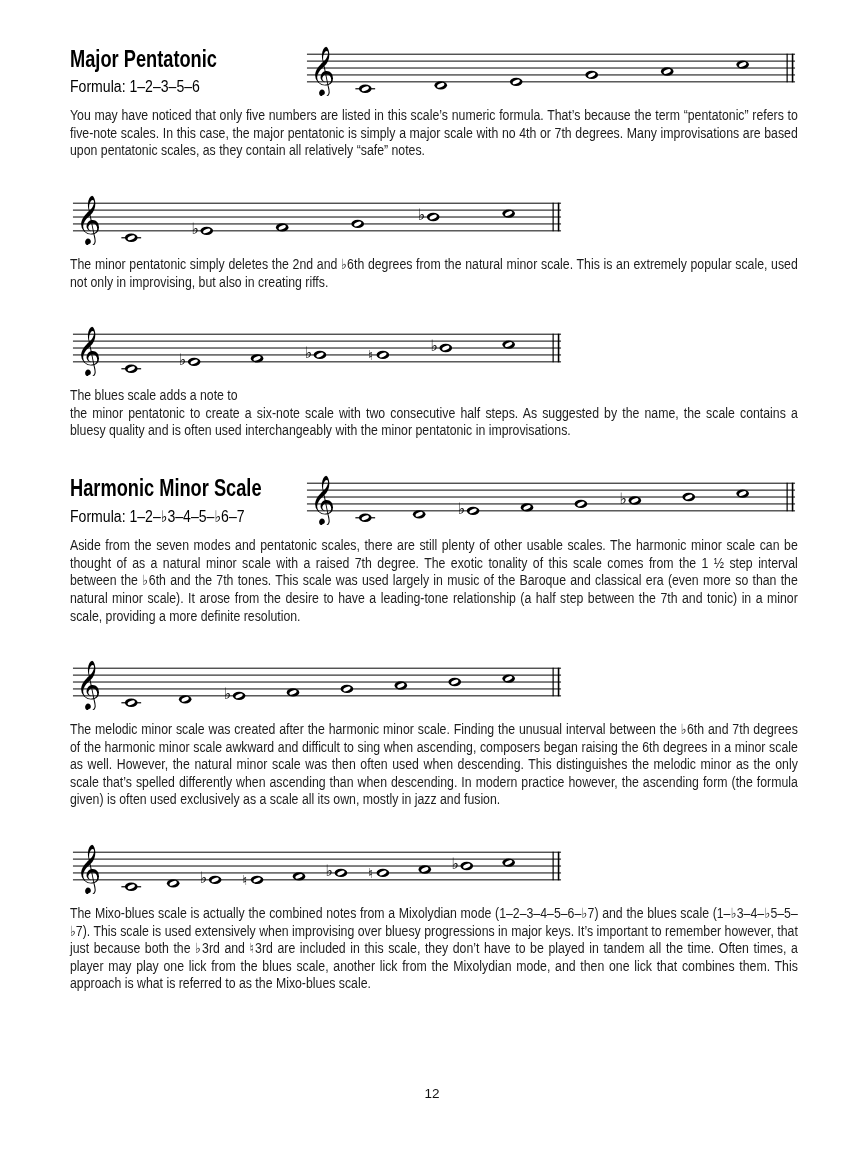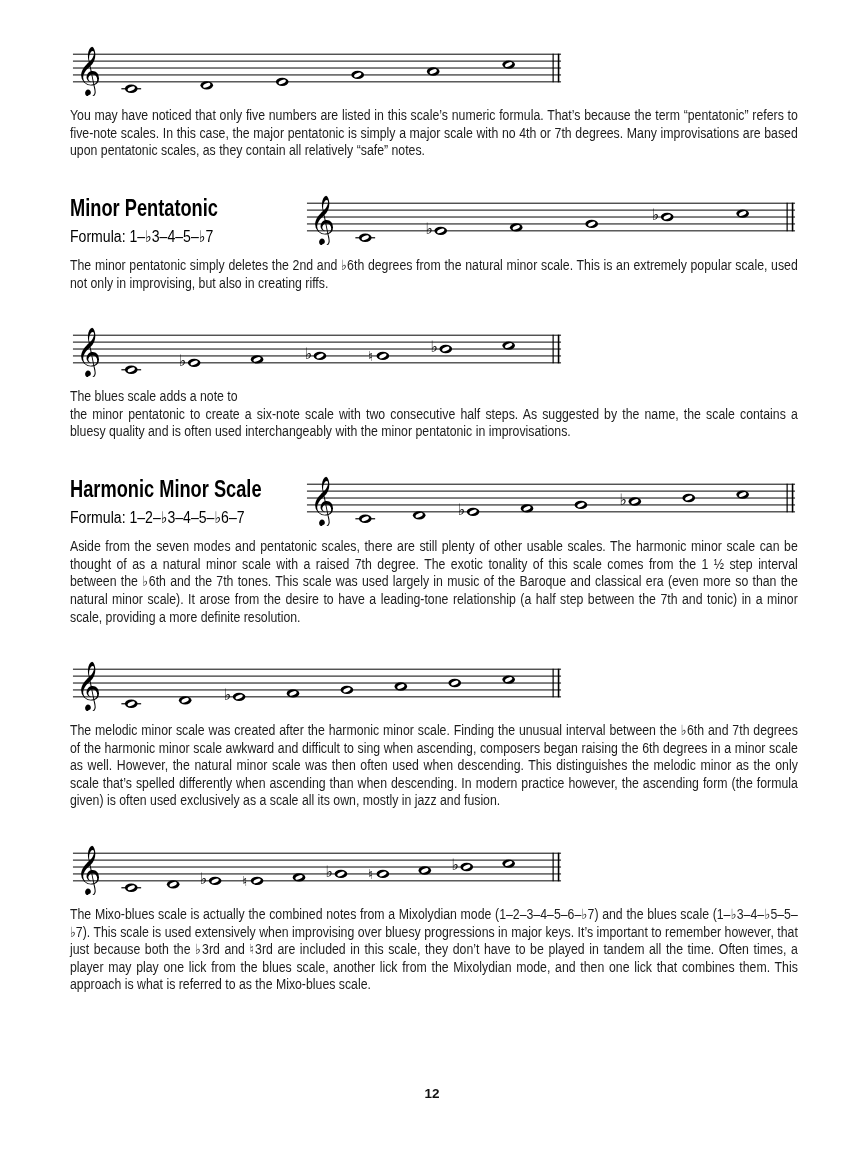--- a/index.html
+++ b/index.html
@@ -33,30 +33,34 @@
     width: 828px;
     transform: scaleX(0.879); transform-origin: 0 0;
     font-size: 14px; line-height: 17.6px;
     text-align: justify;
     color: #1d1d1d;
   }
   p.body.lead { text-align: left; margin-bottom: 0; }
   p.body.cont { margin-top: 0; }
   .page-number {
     position: absolute; left: 0; top: 1086px; width: 864px;
-    text-align: center; font-size: 13.5px; font-weight: bold; color: #111;
+    text-align: center; font-size: 13.5px; font-weight: normal; color: #111;
   }
 </style>
 </head>
 <body>
 
 <div class="page">
 
   <div class="section">
     <div class="sec-head">
+      <div class="sec-left">
+        <h2 class="sec-title">Major Pentatonic</h2><br>
+        <div class="formula">Formula: 1–2–3–5–6</div>
+      </div>
       <svg class="staff" viewBox="0 0 500 52">
           <line x1="3" y1="10" x2="497" y2="10" stroke="#000" stroke-width="1"></line>
           <line x1="3" y1="17" x2="497" y2="17" stroke="#000" stroke-width="1"></line>
           <line x1="3" y1="24" x2="497" y2="24" stroke="#000" stroke-width="1"></line>
           <line x1="3" y1="31" x2="497" y2="31" stroke="#000" stroke-width="1"></line>
           <line x1="3" y1="38" x2="497" y2="38" stroke="#000" stroke-width="1"></line>
           <line x1="489" y1="9.5" x2="489" y2="38.5" stroke="#000" stroke-width="1.2"></line>
           <line x1="494.5" y1="9.5" x2="494.5" y2="38.5" stroke="#000" stroke-width="1.6"></line>
           <text x="6" y="41.5" font-size="43" font-family="DejaVu Sans, sans-serif" fill="#000">𝄞</text>
           <line x1="52" y1="45" x2="72" y2="45" stroke="#000" stroke-width="1.2"></line>
@@ -72,24 +76,20 @@
           <ellipse cx="367.6" cy="27.5" rx="3.9" ry="1.9" fill="#fff" transform="rotate(-24 367.6 27.5)"></ellipse>
           <ellipse cx="444" cy="20.5" rx="6.4" ry="4.2" fill="#000"></ellipse>
           <ellipse cx="444" cy="20.5" rx="3.9" ry="1.9" fill="#fff" transform="rotate(-24 444 20.5)"></ellipse>
         </svg>
     </div>
     <p class="body">You may have noticed that only five numbers are listed in this scale’s numeric formula. That’s because the term “pentatonic” refers to five-note scales. In this case, the major pentatonic is simply a major scale with no 4th or 7th degrees. Many improvisations are based upon pentatonic scales, as they contain all relatively “safe” notes.</p>
   </div>
 
   <div class="section">
     <div class="sec-head">
-      <div class="sec-left">
-        <h2 class="sec-title">Minor Pentatonic</h2><br>
-        <div class="formula">Formula: 1–♭3–4–5–♭7</div>
-      </div>
       <svg class="staff" viewBox="0 0 500 52">
           <line x1="3" y1="10" x2="497" y2="10" stroke="#000" stroke-width="1"></line>
           <line x1="3" y1="17" x2="497" y2="17" stroke="#000" stroke-width="1"></line>
           <line x1="3" y1="24" x2="497" y2="24" stroke="#000" stroke-width="1"></line>
           <line x1="3" y1="31" x2="497" y2="31" stroke="#000" stroke-width="1"></line>
           <line x1="3" y1="38" x2="497" y2="38" stroke="#000" stroke-width="1"></line>
           <line x1="489" y1="9.5" x2="489" y2="38.5" stroke="#000" stroke-width="1.2"></line>
           <line x1="494.5" y1="9.5" x2="494.5" y2="38.5" stroke="#000" stroke-width="1.6"></line>
           <text x="6" y="41.5" font-size="43" font-family="DejaVu Sans, sans-serif" fill="#000">𝄞</text>
           <line x1="52" y1="45" x2="72" y2="45" stroke="#000" stroke-width="1.2"></line>

